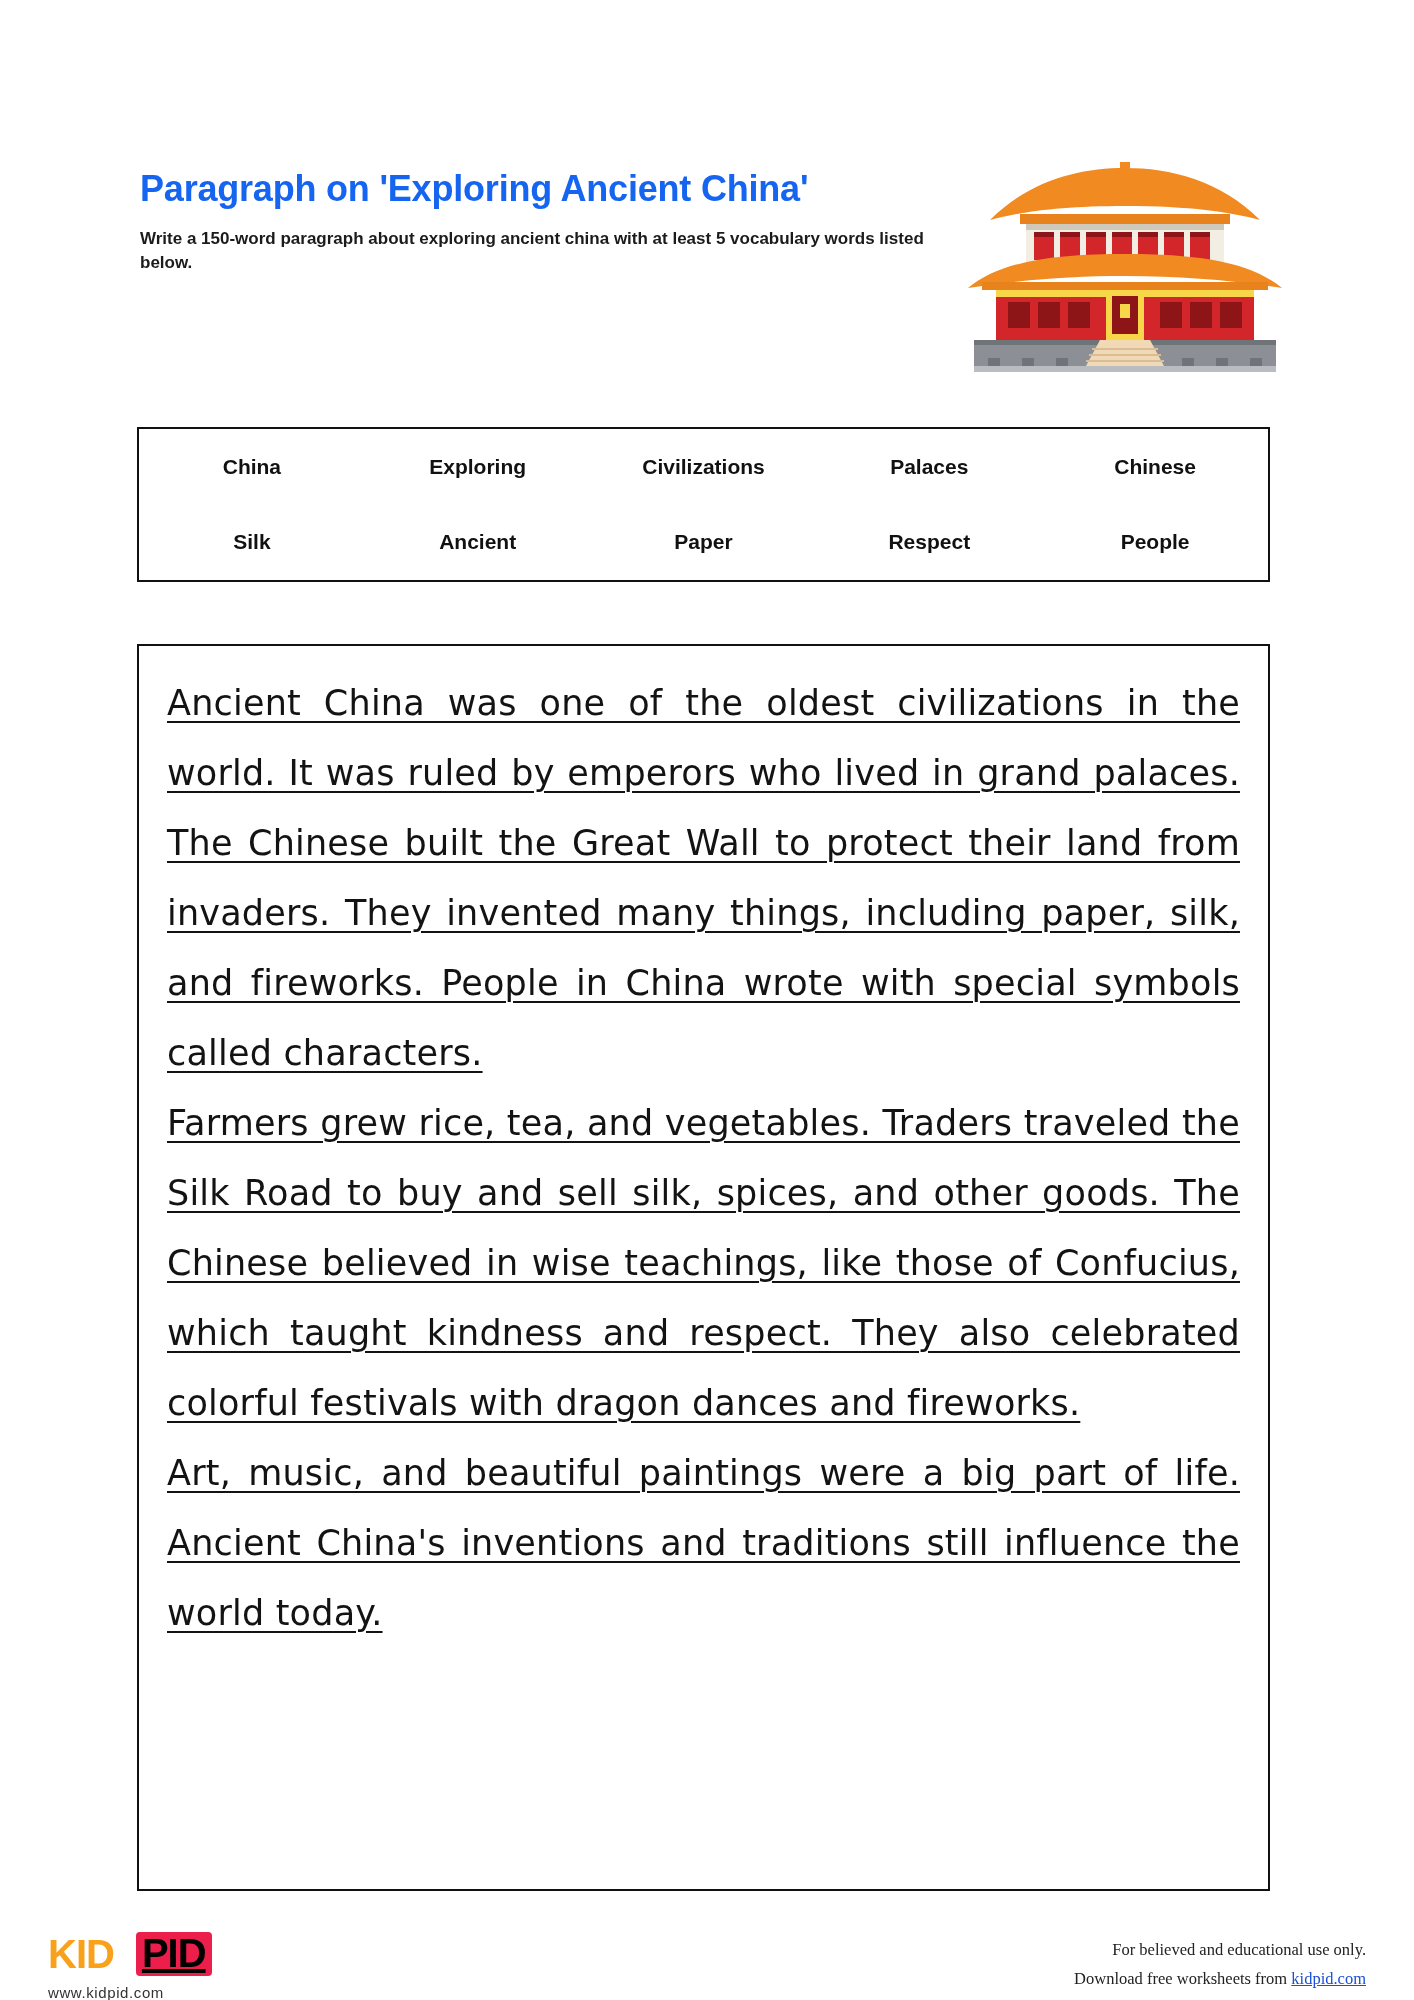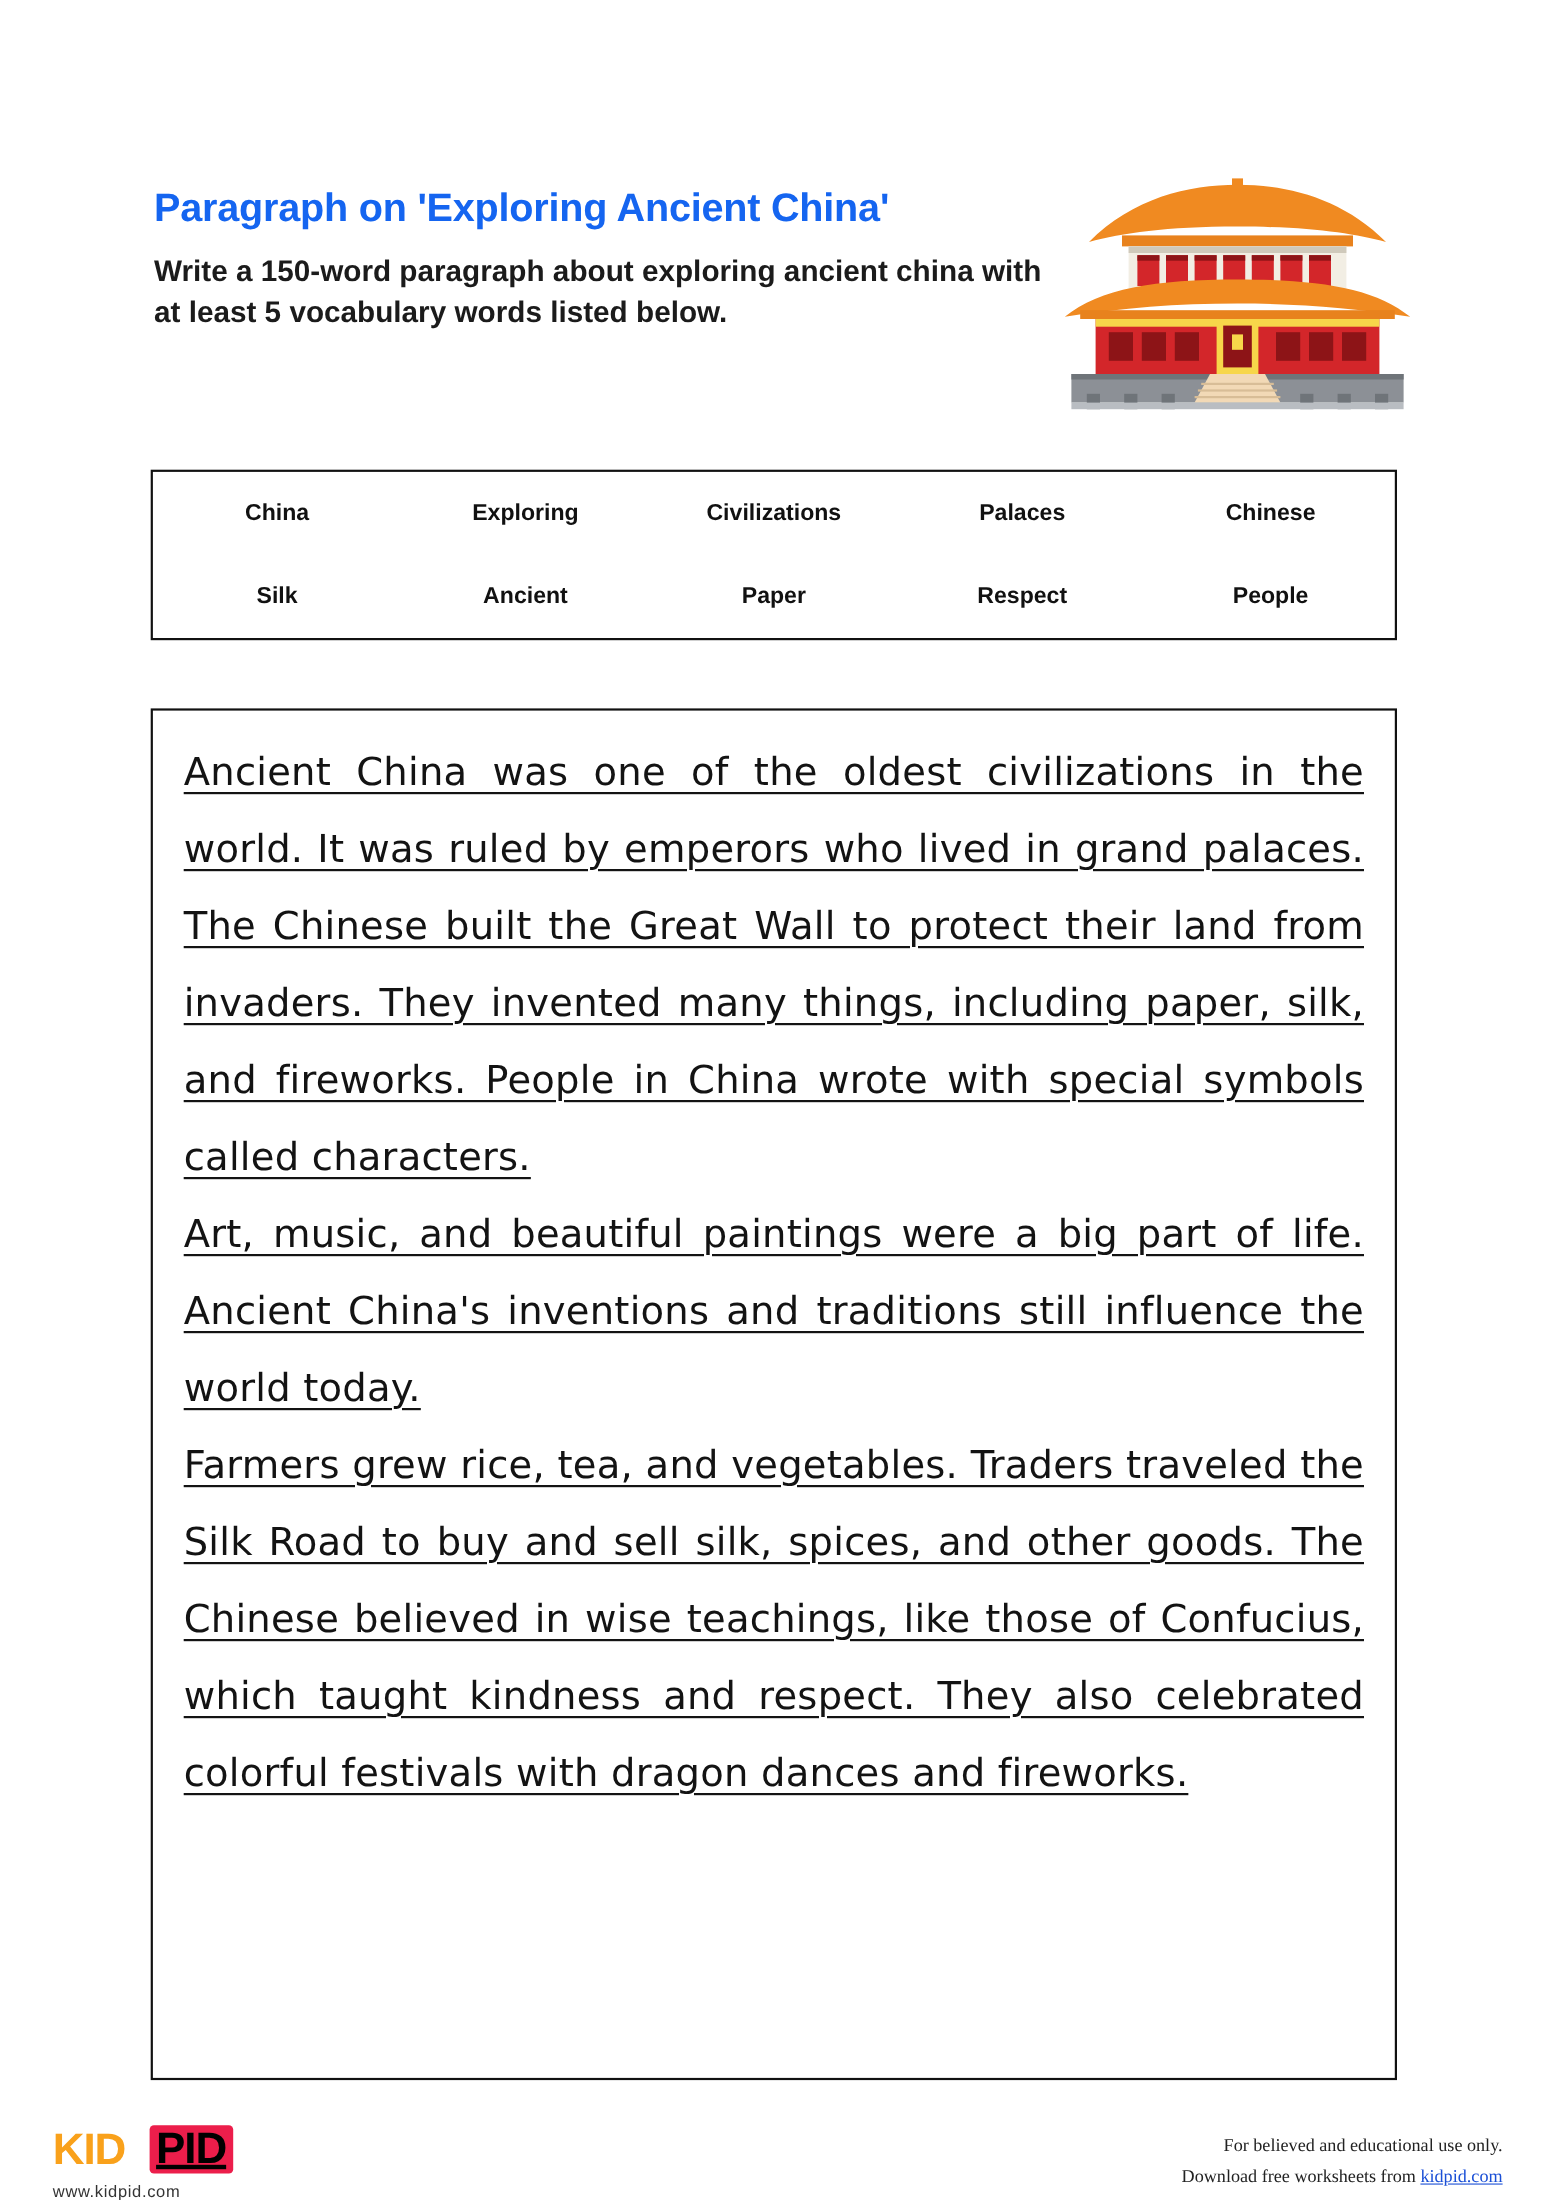--- a/index.html
+++ b/index.html
@@ -35,21 +35,21 @@
     font-size: 36px;
     font-weight: bold;
     color: #1565f0;
     line-height: 1.22;
     letter-spacing: -0.2px;
     width: 760px;
     margin: 0;
   }
   .subtitle {
     margin-top: 16px;
-    font-size: 27px;
+    font-size: 17px;
     font-weight: bold;
     color: #1b1b1b;
     line-height: 1.42;
     width: 820px;
   }
 
   
   .temple {
     position: absolute;
     left: 960px;
@@ -256,22 +256,22 @@
       <div class="vocab-word">Silk</div>
       <div class="vocab-word">Ancient</div>
       <div class="vocab-word">Paper</div>
       <div class="vocab-word">Respect</div>
       <div class="vocab-word">People</div>
     </div>
   </div>
 
   <div class="writing-box">
     <p class="para">Ancient China was one of the oldest civilizations in the world. It was ruled by emperors who lived in grand palaces. The Chinese built the Great Wall to protect their land from invaders. They invented many things, including paper, silk, and fireworks. People in China wrote with special symbols called characters.</p>
+    <p class="para">Farmers grew rice, tea, and vegetables. Traders traveled the Silk Road to buy and sell silk, spices, and other goods. The Chinese believed in wise teachings, like those of Confucius, which taught kindness and respect. They also celebrated colorful festivals with dragon dances and fireworks.</p>
     <p class="para last-block">Art, music, and beautiful paintings were a big part of life. Ancient China's inventions and traditions still influence the world today.</p>
-    <p class="para">Farmers grew rice, tea, and vegetables. Traders traveled the Silk Road to buy and sell silk, spices, and other goods. The Chinese believed in wise teachings, like those of Confucius, which taught kindness and respect. They also celebrated colorful festivals with dragon dances and fireworks.</p>
   </div>
 
   <div class="footer">
     <div class="logo">
       <div class="logo-word">
         <span class="logo-kid">KID</span>
         <span class="logo-pid-wrap">PID</span>
       </div>
       <div class="logo-url">www.kidpid.com</div>
     </div>

